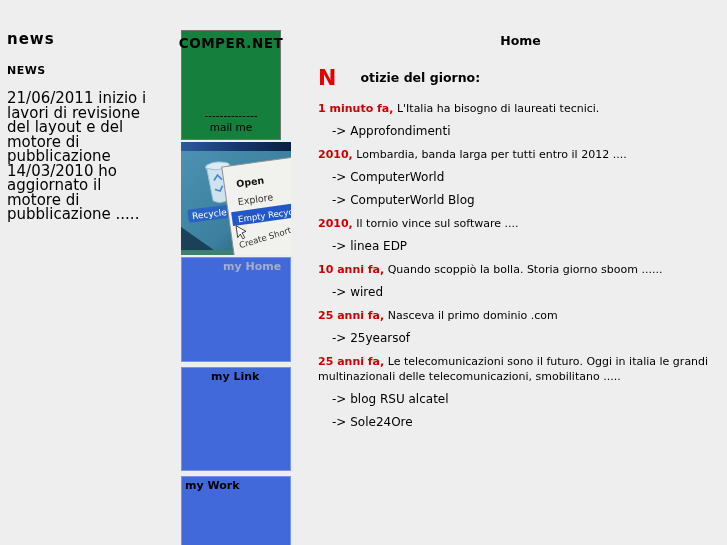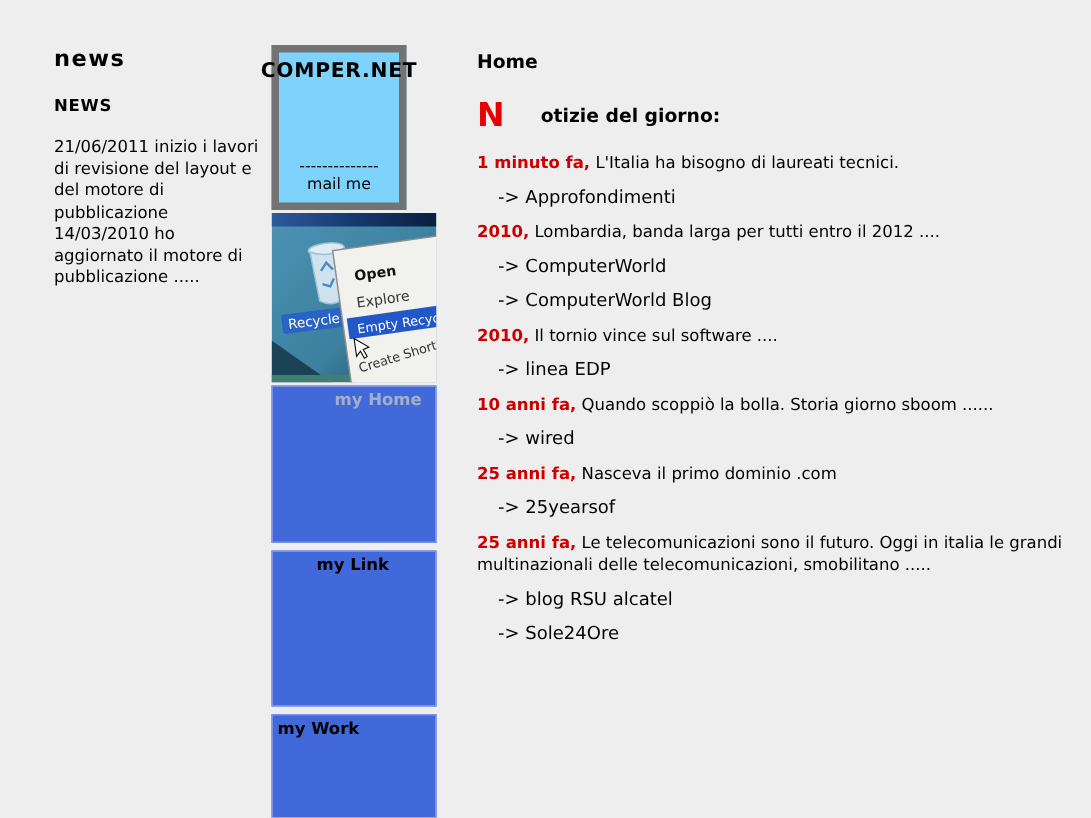--- a/index.html
+++ b/index.html
@@ -8,45 +8,45 @@
     background: #eeeeee;
     font-family: "DejaVu Sans", "Liberation Sans", sans-serif;
     color: #000;
     position: relative;
     overflow: hidden;
   }
 
   
   .left-col {
     position: absolute;
-    left: 36px; top: 30px;
+    left: 7px; top: 30px;
     width: 142px;
   }
   .left-col .news-title {
     font-size: 15px; font-weight: bold; letter-spacing: 1px;
   }
   .left-col .news-subtitle {
     margin-top: 16px;
     font-size: 11px; font-weight: bold; letter-spacing: 0.5px;
   }
   .left-col .news-body {
     margin-top: 14px;
-    font-size: 11px; line-height: 14.5px;
+    font-size: 15px; line-height: 14.5px;
   }
 
   
   .mid-col {
     position: absolute;
     left: 181px; top: 30px;
     width: 110px;
   }
   .brand-box {
-    width: 90px; height: 110px;
-    background: #7dd3fc;
-    border: 5px solid #737373;
+    width: 100px; height: 110px;
+    background: #15803d;
+    border: 1px solid #737373;
     display: flex; flex-direction: column;
     align-items: center; justify-content: space-between;
     padding: 4px 0 6px 0;
   }
   .brand-name { font-size: 13.5px; font-weight: bold; letter-spacing: 0.5px; }
   .brand-bottom { text-align: center; font-size: 10.5px; line-height: 12px; }
   .brand-dashes { letter-spacing: 0; }
   .mail-link { cursor: pointer; }
 
   .photo-box {
@@ -67,21 +67,21 @@
   .nav-box.home { height: 105px; margin-top: 2px; color: #a5aec9; padding-left: 41px; }
   .nav-box.link { height: 104px; margin-top: 5px; color: #000; padding-left: 29px; }
   .nav-box.work { height: 75px;  margin-top: 5px; color: #000; }
 
   
   .main-col {
     position: absolute;
     left: 318px; top: 33px;
     width: 405px;
   }
-  .page-title { font-size: 12.5px; font-weight: bold; }
+  .page-title { font-size: 12.5px; font-weight: bold; text-align: center; }
   .daily-heading { margin-top: 17px; height: 24px; }
   .daily-heading .initial {
     font-size: 22px; font-weight: bold; color: #e60000;
     vertical-align: -3px;
   }
   .daily-heading .rest { font-size: 12.5px; font-weight: bold; padding-left: 24px; }
 
   .news-list { margin-top: 12px; }
   .news-line {
     font-size: 11px; line-height: 15px;

